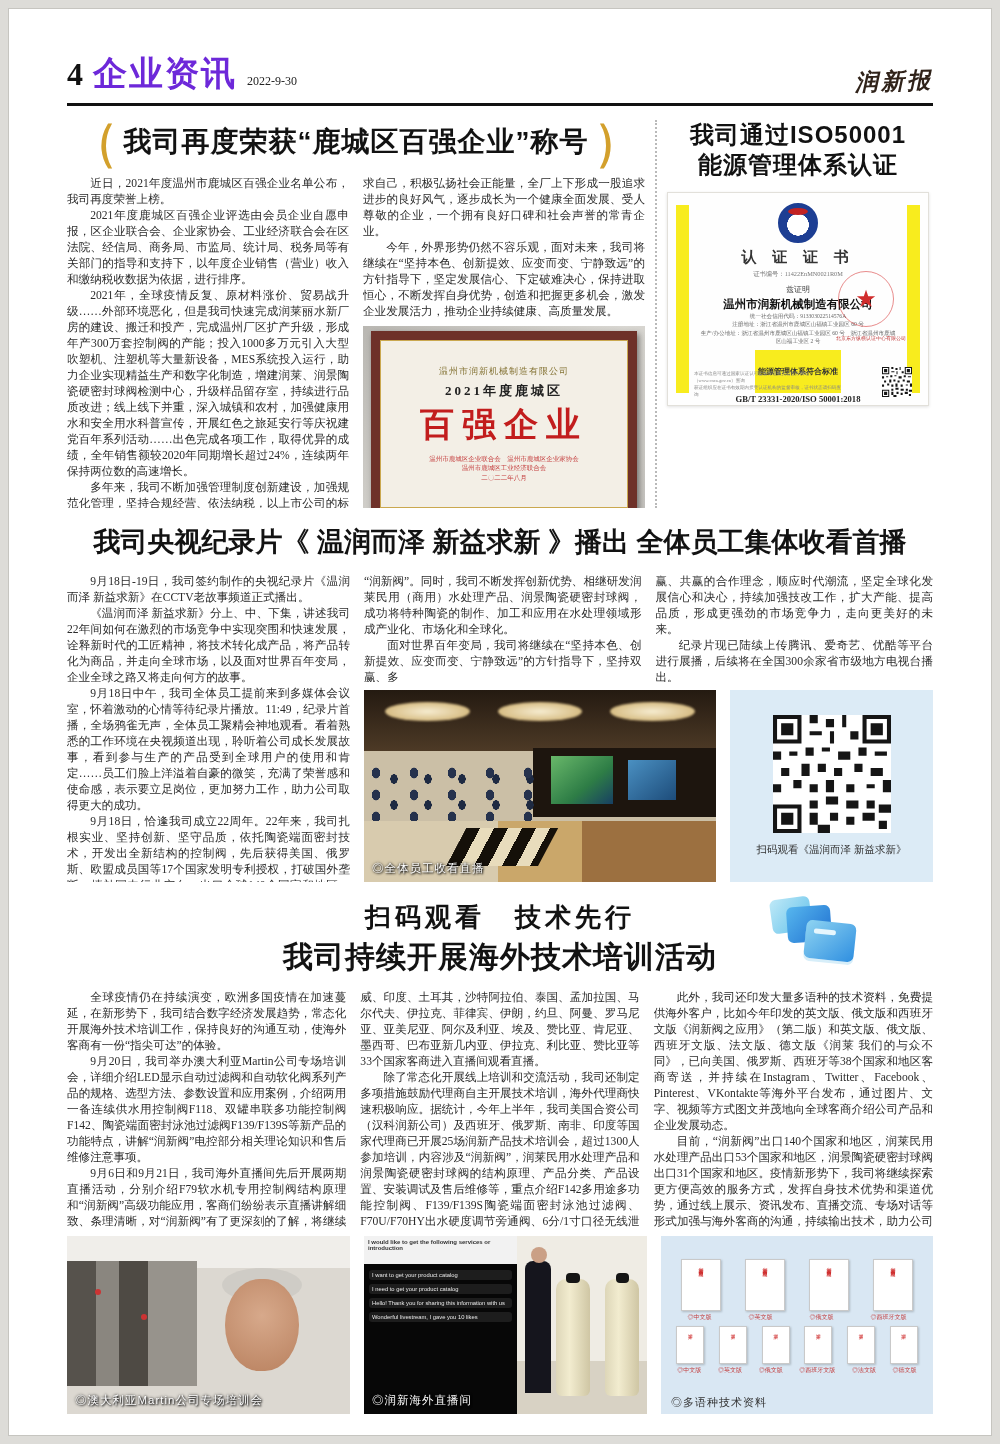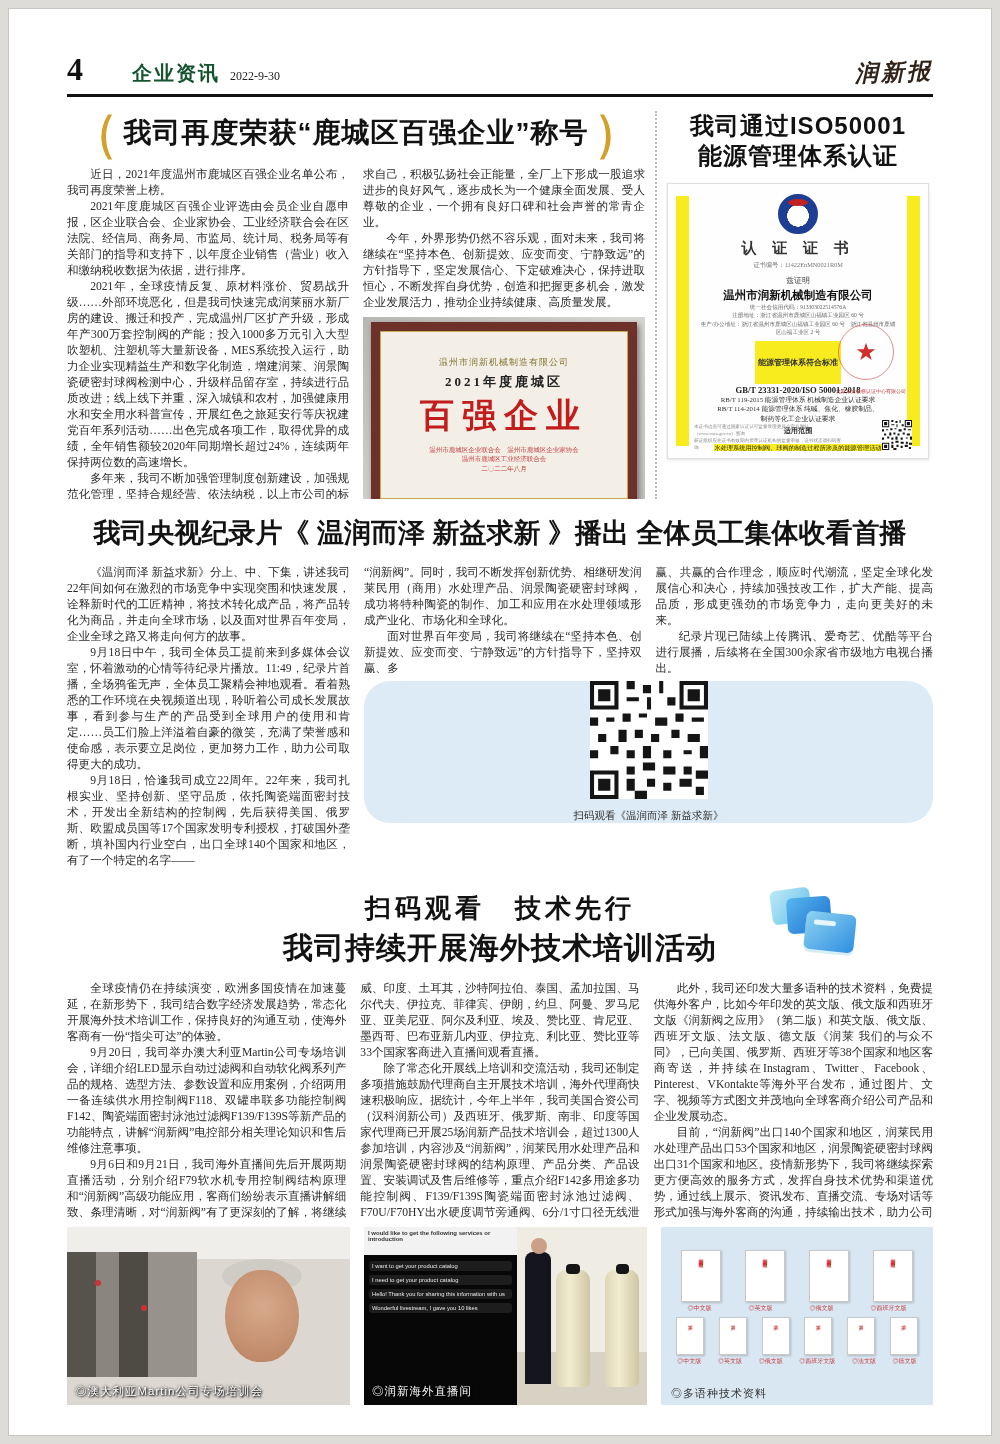--- a/index.html
+++ b/index.html
@@ -3,21 +3,21 @@
 <meta charset="utf-8">
 <style>
   html,body{margin:0;padding:0;background:#e9e8e5;}
   .stage{position:relative;width:1000px;height:1444px;background:#dddcd8;overflow:hidden;}
   .page{position:absolute;inset:8px;background:#fff;border:1px solid #c6c5c0;padding:42px 58px 0;box-sizing:border-box;overflow:hidden;
         font-family:"Liberation Serif","DejaVu Serif",serif;color:#2b2b2b;}
   
   .hdr{display:flex;justify-content:space-between;align-items:flex-end;}
   .hdr-left{display:flex;align-items:baseline;gap:10px;}
   .pageno{font-size:32px;font-weight:700;font-family:"Liberation Serif",serif;color:#111;}
-  .section{font-size:20px;font-weight:700;font-family:"Liberation Sans","DejaVu Sans",sans-serif;color:#14532d;letter-spacing:2px;margin-left:39px;}
+  .section{font-size:34px;font-weight:700;font-family:"Liberation Sans","DejaVu Sans",sans-serif;color:#6d28d9;letter-spacing:2px;}
   .hdate{font-size:12px;color:#222;}
   .masthead{font-size:23px;font-weight:700;font-style:italic;letter-spacing:3px;color:#30231a;
             font-family:"DejaVu Serif",serif;transform:rotate(-2deg);}
   .hdr-rule{height:3px;background:#111;margin-top:6px;}
   
   .p{margin:0;text-indent:2em;font-size:11.6px;line-height:1.38;text-align:justify;}
   .p.cont{text-indent:0;}
   .col{overflow:hidden;}
   h1,h2{margin:0;font-family:"Liberation Sans","DejaVu Sans",sans-serif;color:#121212;}
   
@@ -33,21 +33,21 @@
   .plaque{width:248px;height:168px;background:#f3efe6;border:9px solid #6e3129;box-shadow:inset 0 0 0 1px #caa84f,2px 3px 6px rgba(0,0,0,.45);
           display:flex;flex-direction:column;align-items:center;justify-content:center;text-align:center;}
   .pl-org{font-size:9px;color:#857436;letter-spacing:1px;}
   .pl-l1{font-size:13px;font-weight:700;color:#222;letter-spacing:3px;margin-top:4px;}
   .pl-l2{font-size:34px;font-weight:900;color:#c21d1d;letter-spacing:8px;font-family:"Liberation Serif",serif;margin:2px 0 6px;}
   .pl-seal{font-size:6.5px;color:#c54040;line-height:1.5;}
   .vsep{border-left:2px dotted #b9b9b9;margin:0 10px;}
   .a2{width:262px;}
   .a2 h2{font-size:24px;text-align:center;line-height:1.25;letter-spacing:1px;}
   
-  .cert{position:relative;margin-top:12px;height:276px;background:#fefefe;border:1px solid #e2e0da;
+  .cert{position:relative;margin-top:12px;height:214px;background:#fefefe;border:1px solid #e2e0da;
         box-shadow:0 1px 3px rgba(0,0,0,.12);padding:10px 30px 6px;box-sizing:border-box;text-align:center;overflow:hidden;}
   .ybar{position:absolute;top:12px;bottom:12px;width:13px;background:#f8ec1e;}
   .ybar.l{left:8px;} .ybar.r{right:8px;}
   .emb{width:36px;height:36px;margin:0 auto;border-radius:50%;border:2px solid #1d3e93;
        background:radial-gradient(circle at 50% 55%,#ffffff 0 40%,#1d3e93 41% 100%);position:relative;}
   .emb::after{content:"";position:absolute;top:3px;left:8px;right:8px;height:7px;border-radius:50%;background:#c32222;}
   .c-title{font-size:15px;font-weight:700;letter-spacing:6px;color:#333;margin-top:5px;font-family:"Liberation Serif",serif;}
   .c-no{font-size:6.3px;color:#777;margin-top:3px;}
   .c-proof{font-size:8px;color:#444;margin-top:5px;}
   .c-company{font-size:11.5px;font-weight:700;color:#111;margin-top:2px;}
@@ -87,21 +87,21 @@
   .conf .crowd{position:absolute;top:38%;left:0;width:52%;height:36%;
         background-image:radial-gradient(ellipse 7px 9px at 12px 10px,#26324d 60%,transparent 62%),
                          radial-gradient(ellipse 6px 8px at 30px 16px,#1e2a42 60%,transparent 62%);
         background-size:38px 22px,34px 26px;}
   .conf .floor{position:absolute;bottom:0;left:0;right:0;height:32%;
         background:linear-gradient(90deg,#d8cbae 0 38%,#caa76a 38% 62%,#9c7040 62% 100%);}
   .conf .tiles{position:absolute;bottom:8%;left:26%;width:26%;height:20%;transform:skewX(-28deg);
         background:repeating-linear-gradient(90deg,#151009 0 14px,#e8dcbc 14px 28px);}
   .pcap{position:absolute;left:8px;bottom:6px;color:#fff;font-size:11.5px;font-family:"Liberation Sans",sans-serif;
         text-shadow:0 0 3px #000,1px 1px 2px #000;letter-spacing:1px;}
-  .qrpanel{flex:1;background:#dcebf6;display:flex;flex-direction:column;align-items:center;justify-content:center;gap:10px;border-radius:26px;}
+  .qrpanel{flex:1;background:#dcebf6;display:flex;flex-direction:column;align-items:center;justify-content:center;gap:10px;}
   .qrbig{width:118px;height:118px;}
   .qrcap{font-size:10.5px;color:#333;font-family:"Liberation Sans",sans-serif;}
   
   .a4{margin-top:18px;}
   .a4-titlewrap{position:relative;text-align:center;}
   .a4-t1{font-size:26px;letter-spacing:4px;}
   .a4-t2{font-size:30px;letter-spacing:1px;margin-top:2px;text-align:center;}
   .pcgfx{position:absolute;right:78px;top:-4px;width:90px;height:74px;}
   .gbox{position:absolute;border-radius:6px;}
   .g1{width:40px;height:34px;left:6px;top:2px;background:linear-gradient(135deg,#bfe9f7,#5fc0ea);transform:rotate(-8deg);}
@@ -243,36 +243,51 @@
               <use href="#qr"></use>
             </svg>
       </div>
     </aside>
   </section>
 
   <section class="a3">
     <h2 class="a3-title">我司央视纪录片《 温润而泽 新益求新 》播出  全体员工集体收看首播</h2>
     <div class="a3-body">
       <div class="col a3c1">
+        <p class="p">9月18日-19日，我司签约制作的央视纪录片《温润而泽 新益求新》在CCTV老故事频道正式播出。</p>
         <p class="p">《温润而泽 新益求新》分上、中、下集，讲述我司22年间如何在激烈的市场竞争中实现突围和快速发展，诠释新时代的工匠精神，将技术转化成产品，将产品转化为商品，并走向全球市场，以及面对世界百年变局，企业全球之路又将走向何方的故事。</p>
         <p class="p">9月18日中午，我司全体员工提前来到多媒体会议室，怀着激动的心情等待纪录片播放。11:49，纪录片首播，全场鸦雀无声，全体员工聚精会神地观看。看着熟悉的工作环境在央视频道出现，聆听着公司成长发展故事，看到参与生产的产品受到全球用户的使用和肯定……员工们脸上洋溢着自豪的微笑，充满了荣誉感和使命感，表示要立足岗位，更加努力工作，助力公司取得更大的成功。</p>
         <p class="p">9月18日，恰逢我司成立22周年。22年来，我司扎根实业、坚持创新、坚守品质，依托陶瓷端面密封技术，开发出全新结构的控制阀，先后获得美国、俄罗斯、欧盟成员国等17个国家发明专利授权，打破国外垄断，填补国内行业空白，出口全球140个国家和地区，有了一个特定的名字——</p>
       </div>
       <div class="a3-right">
         <div class="a3-textrow">
           <div class="col">
             <p class="p cont">“润新阀”。同时，我司不断发挥创新优势、相继研发润莱民用（商用）水处理产品、润景陶瓷硬密封球阀，成功将特种陶瓷的制作、加工和应用在水处理领域形成产业化、市场化和全球化。</p>
             <p class="p">面对世界百年变局，我司将继续在“坚持本色、创新提效、应变而变、宁静致远”的方针指导下，坚持双赢、多</p>
           </div>
           <div class="col">
             <p class="p cont">赢、共赢的合作理念，顺应时代潮流，坚定全球化发展信心和决心，持续加强技改工作，扩大产能、提高品质，形成更强劲的市场竞争力，走向更美好的未来。</p>
             <p class="p">纪录片现已陆续上传腾讯、爱奇艺、优酷等平台进行展播，后续将在全国300余家省市级地方电视台播出。</p>
           </div>
         </div>
         <div class="a3-mediarow">
+          <div class="photo conf">
+            <div class="ceiling"></div>
+            <div class="cove" style="left:6%;width:24%;"></div>
+            <div class="cove" style="left:38%;width:24%;"></div>
+            <div class="cove" style="left:70%;width:24%;"></div>
+            <div class="wall">
+              <div class="screen"></div>
+              <div class="screen2"></div>
+            </div>
+            <div class="crowd"></div>
+            <div class="floor"></div>
+            <div class="tiles"></div>
+            <div class="pcap">◎全体员工收看直播</div>
+          </div>
           <div class="qrpanel">
             <svg class="qrbig">
                   <use href="#qr"></use>
                 </svg>
             <div class="qrcap">扫码观看《温润而泽 新益求新》</div>
           </div>
         </div>
       </div>
     </div>
   </section>

